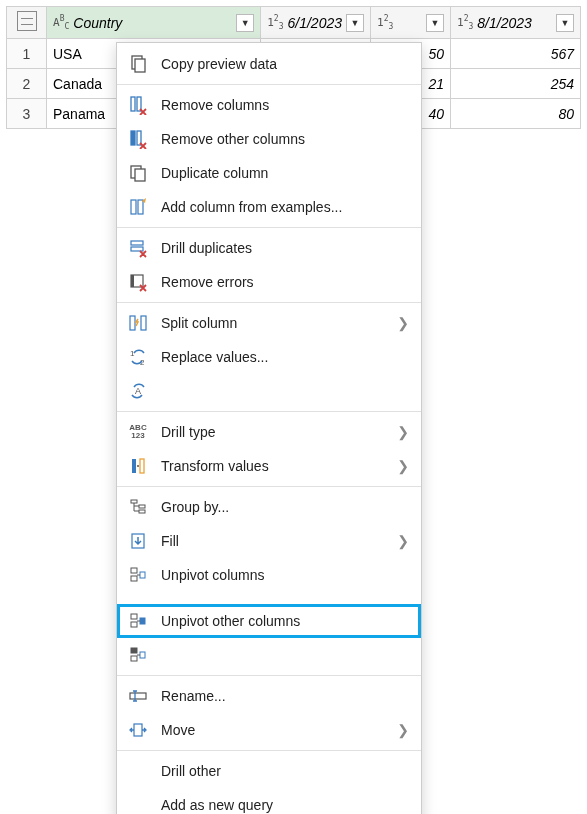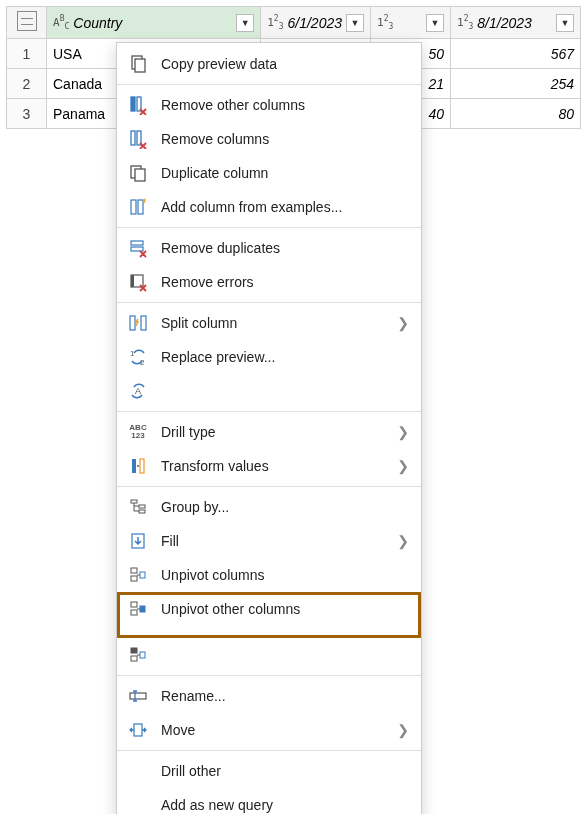--- a/index.html
+++ b/index.html
@@ -96,22 +96,23 @@
   .menu-item {
     display: flex;
     align-items: center;
     padding: 6px 12px 6px 10px;
     gap: 12px;
     cursor: default;
     position: relative;
     min-height: 34px;
   }
   .menu-item.highlighted {
-    border: 3px solid #a16207;
-    padding: 3px 9px 15px 7px;
+    border: 3px solid #0ea5e9;
+    padding: 3px 9px 3px 7px;
+    margin-top: 12px;
   }
   .menu-sep {
     height: 1px;
     background: #e0e0e0;
     margin: 3px 0;
   }
   .mi-icon {
     width: 22px;
     height: 22px;
     flex: 0 0 22px;
@@ -203,42 +204,42 @@
         </svg>
     </span>
     <span class="mi-label">Copy preview data</span>
   </div>
 
   <div class="menu-sep"></div>
 
   <div class="menu-item">
     <span class="mi-icon">
       <svg width="20" height="20" viewBox="0 0 20 20">
+          <rect x="3" y="2" width="4" height="14" fill="none" stroke="#3a7bbf" stroke-width="1.3"></rect>
+          <rect x="9" y="2" width="4" height="14" fill="none" stroke="#3a7bbf" stroke-width="1.3"></rect>
+          <path d="M12 14 L18 20 M18 14 L12 20" stroke="#d04040" stroke-width="1.8"></path>
+        </svg>
+    </span>
+    <span class="mi-label">Remove columns</span>
+  </div>
+
+  <div class="menu-item">
+    <span class="mi-icon">
+      <svg width="20" height="20" viewBox="0 0 20 20">
           <rect x="3" y="2" width="4" height="14" fill="#3a7bbf" stroke="#3a7bbf" stroke-width="1.3"></rect>
           <rect x="9" y="2" width="4" height="14" fill="none" stroke="#3a7bbf" stroke-width="1.3"></rect>
           <path d="M12 14 L18 20 M18 14 L12 20" stroke="#d04040" stroke-width="1.8"></path>
         </svg>
     </span>
     <span class="mi-label">Remove other columns</span>
   </div>
 
   <div class="menu-item">
     <span class="mi-icon">
       <svg width="20" height="20" viewBox="0 0 20 20">
-          <rect x="3" y="2" width="4" height="14" fill="none" stroke="#3a7bbf" stroke-width="1.3"></rect>
-          <rect x="9" y="2" width="4" height="14" fill="none" stroke="#3a7bbf" stroke-width="1.3"></rect>
-          <path d="M12 14 L18 20 M18 14 L12 20" stroke="#d04040" stroke-width="1.8"></path>
-        </svg>
-    </span>
-    <span class="mi-label">Remove columns</span>
-  </div>
-
-  <div class="menu-item">
-    <span class="mi-icon">
-      <svg width="20" height="20" viewBox="0 0 20 20">
           <rect x="3" y="3" width="10" height="12" fill="none" stroke="#555" stroke-width="1.3"></rect>
           <rect x="7" y="6" width="10" height="12" fill="#fff" stroke="#555" stroke-width="1.3"></rect>
         </svg>
     </span>
     <span class="mi-label">Duplicate column</span>
   </div>
 
   <div class="menu-item">
     <span class="mi-icon">
       <svg width="20" height="20" viewBox="0 0 20 20">
@@ -253,21 +254,21 @@
   <div class="menu-sep"></div>
 
   <div class="menu-item">
     <span class="mi-icon">
       <svg width="20" height="20" viewBox="0 0 20 20">
           <rect x="3" y="3" width="12" height="4" fill="none" stroke="#3a7bbf" stroke-width="1.2"></rect>
           <rect x="3" y="9" width="12" height="4" fill="none" stroke="#3a7bbf" stroke-width="1.2"></rect>
           <path d="M12 13 L18 19 M18 13 L12 19" stroke="#d04040" stroke-width="1.8"></path>
         </svg>
     </span>
-    <span class="mi-label">Remove duplicates</span>
+    <span class="mi-label">Drill duplicates</span>
   </div>
 
   <div class="menu-item">
     <span class="mi-icon">
       <svg width="20" height="20" viewBox="0 0 20 20">
           <rect x="3" y="3" width="12" height="12" fill="none" stroke="#555" stroke-width="1.2"></rect>
           <rect x="3" y="3" width="3" height="12" fill="#555"></rect>
           <path d="M12 13 L18 19 M18 13 L12 19" stroke="#d04040" stroke-width="1.8"></path>
         </svg>
     </span>
@@ -290,21 +291,21 @@
 
   <div class="menu-item">
     <span class="mi-icon">
       <svg width="20" height="20" viewBox="0 0 20 20">
           <text x="2" y="9" font-size="8" fill="#555">1</text>
           <text x="12" y="18" font-size="8" fill="#555">2</text>
           <path d="M4 14 A6 6 0 0 0 14 14" stroke="#3a7bbf" stroke-width="1.4" fill="none"></path>
           <path d="M16 6 A6 6 0 0 0 6 6" stroke="#3a7bbf" stroke-width="1.4" fill="none"></path>
         </svg>
     </span>
-    <span class="mi-label">Replace preview...</span>
+    <span class="mi-label">Replace values...</span>
   </div>
 
   <div class="menu-item">
     <span class="mi-icon">
       <svg width="20" height="20" viewBox="0 0 20 20">
           <text x="7" y="13" font-size="9" fill="#555">A</text>
           <path d="M4 14 A6 6 0 0 0 14 14" stroke="#3a7bbf" stroke-width="1.4" fill="none"></path>
           <path d="M16 6 A6 6 0 0 0 6 6" stroke="#3a7bbf" stroke-width="1.4" fill="none"></path>
         </svg>
     </span>

